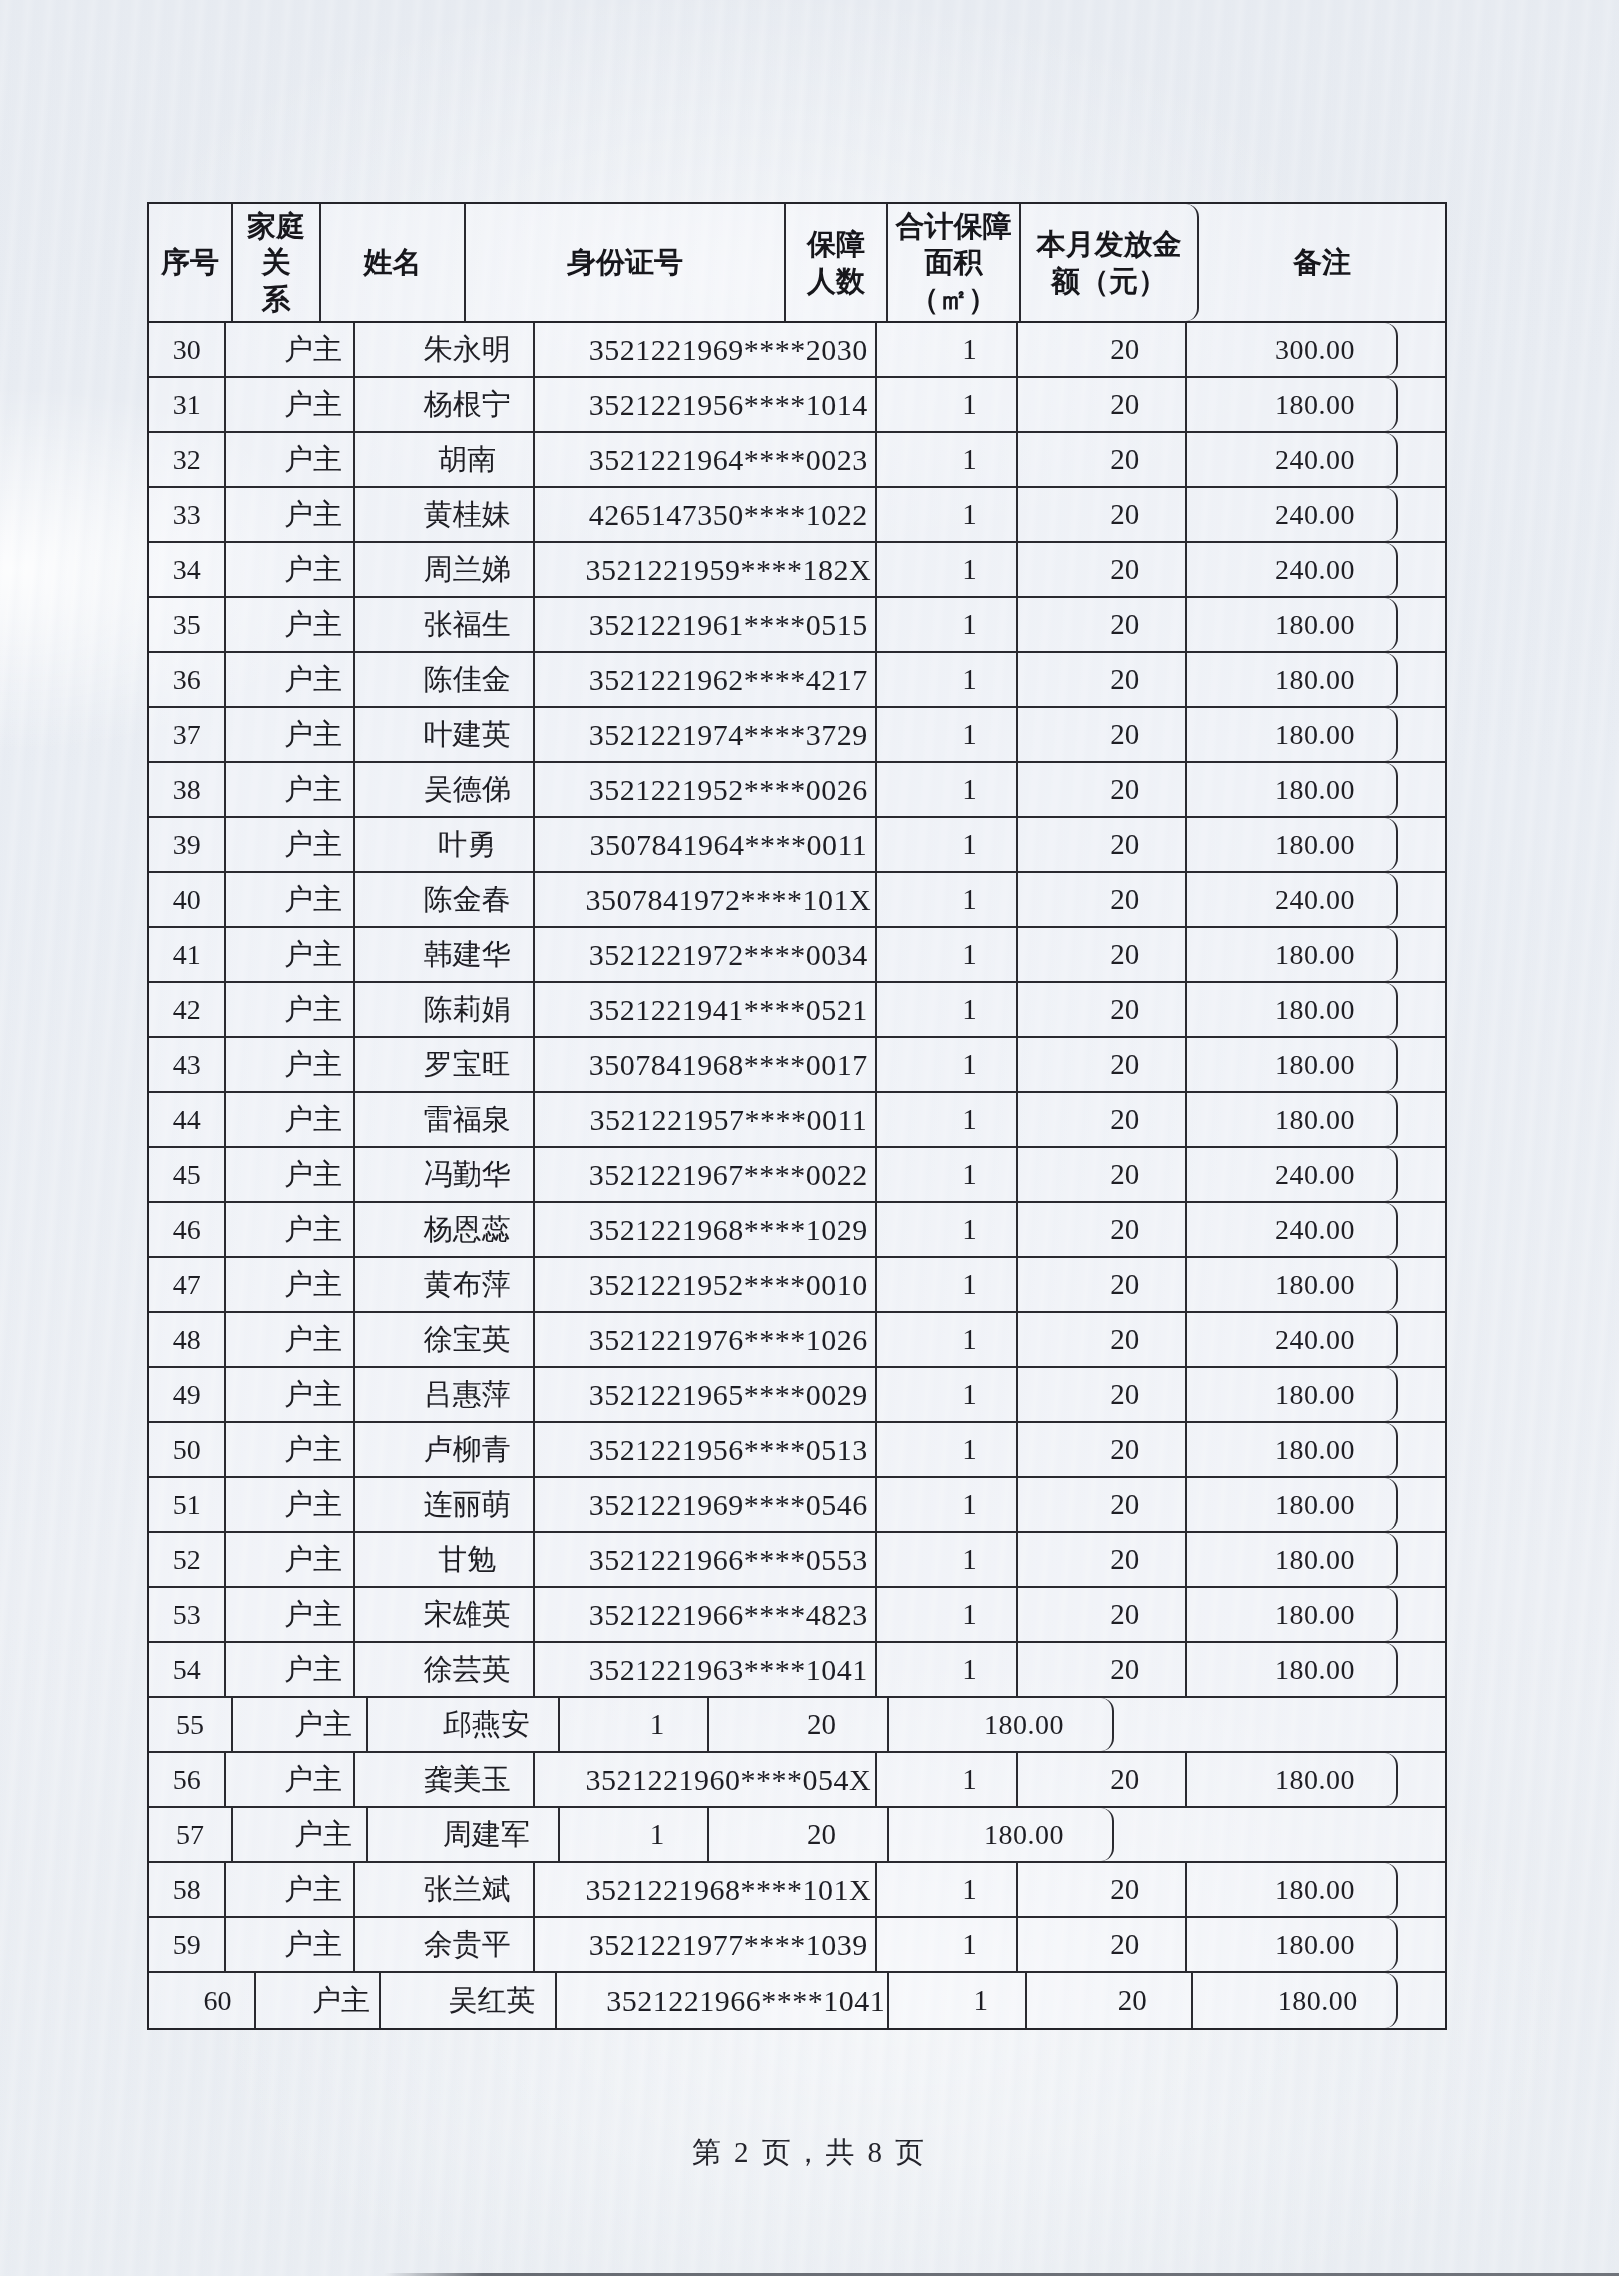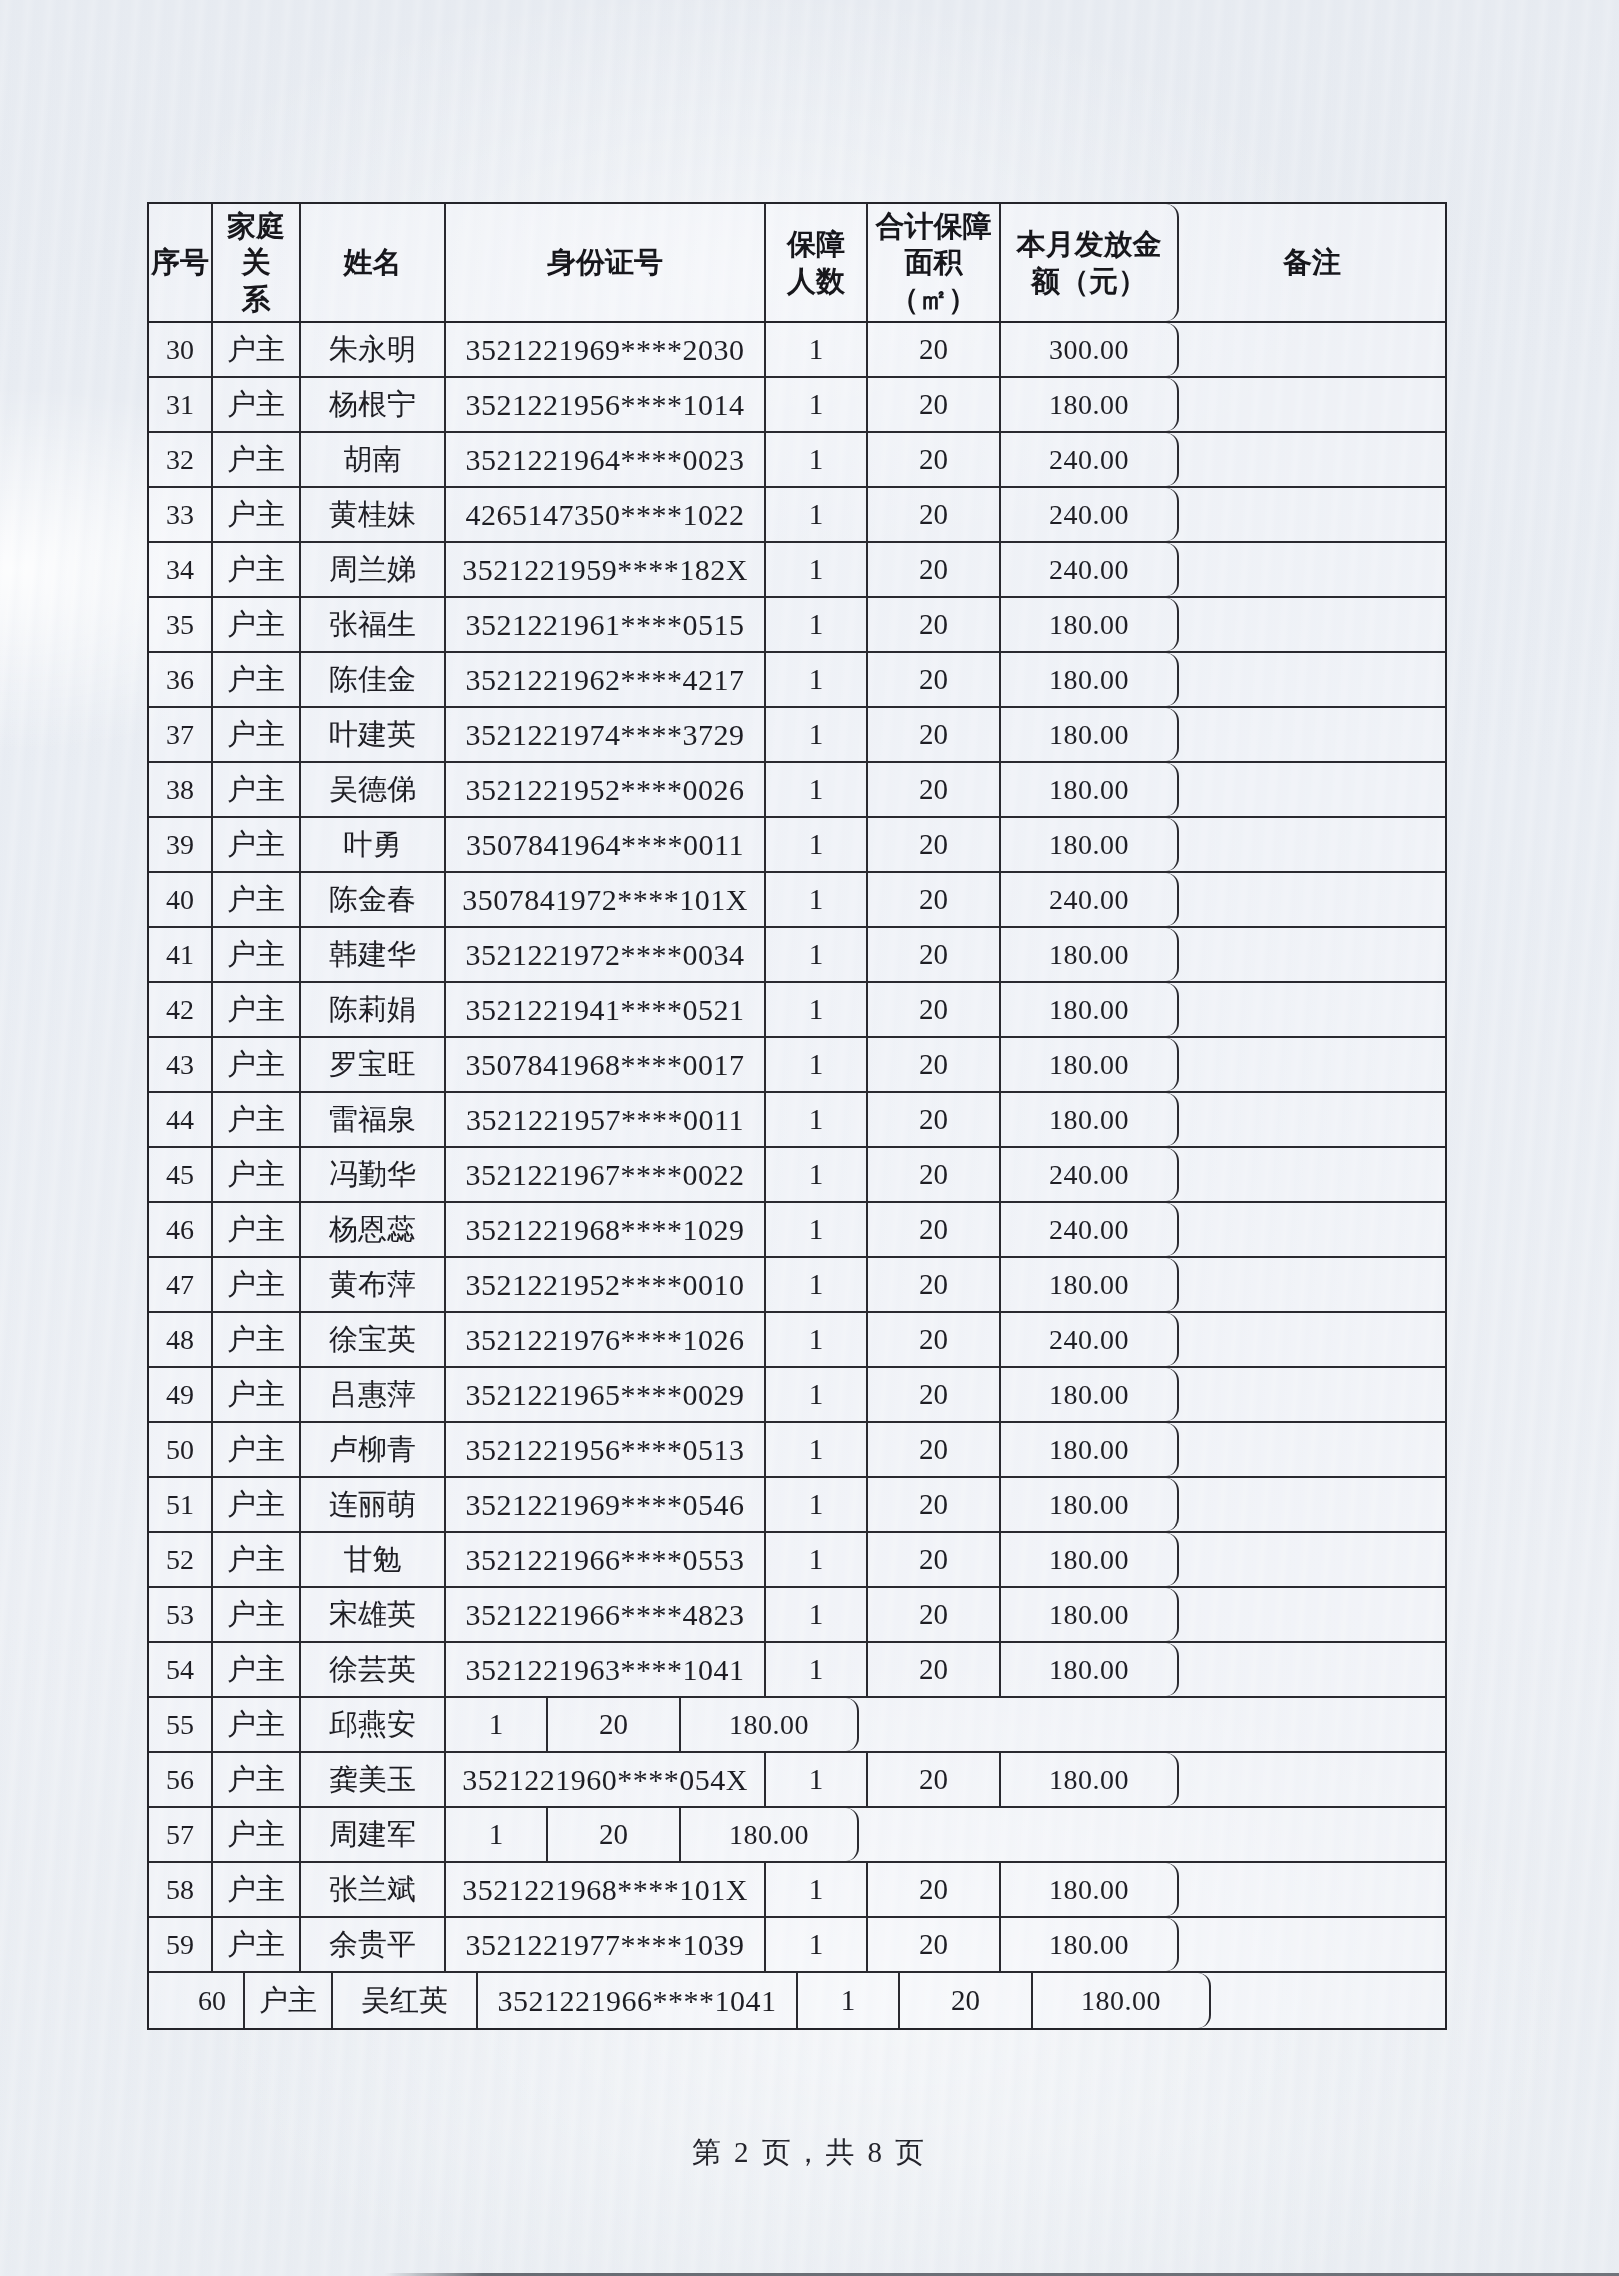--- a/index.html
+++ b/index.html
@@ -46,31 +46,32 @@
     display:flex;height:119px;box-sizing:border-box;
     border-bottom:2.9px solid #24242a;
     font-family:"Liberation Sans","DejaVu Sans",sans-serif;
     font-weight:bold;font-size:29px;line-height:1.25;
     color:#17171c;
   }
   .tr{
     display:flex;height:55px;box-sizing:border-box;
     border-bottom:2px solid #2a2a30;
     font-size:29px;
+    gap:47px;
   }
   .tbody .tr:last-child{border-bottom:none;padding-left:32px;}
   .th,.td{
     display:flex;align-items:center;justify-content:center;
     box-sizing:border-box;text-align:center;
     border-right:2px solid #2a2a30;
     white-space:pre-line;
     overflow:hidden;
   }
   .th:last-child,.td:last-child{border-right:none;}
-  .c0{width:64px;}
+  .c0{width:84px;}
   .c1{width:88px;}
   .c2{width:145px;}
   .c3{width:320px;text-align:center;}
   .c4{width:102px;}
   .c5{width:133px;}
   .c6{width:178px;border-radius:13px;}
   .c7{flex:1;}
   .td.c3{font-size:30px;letter-spacing:0.5px;}
   .td.c0{font-size:28px;}
   .td.c6{font-size:28px;letter-spacing:0.5px;}

